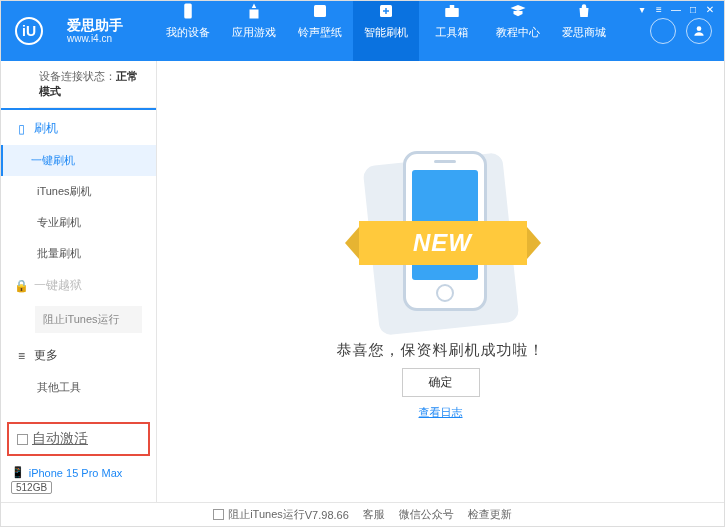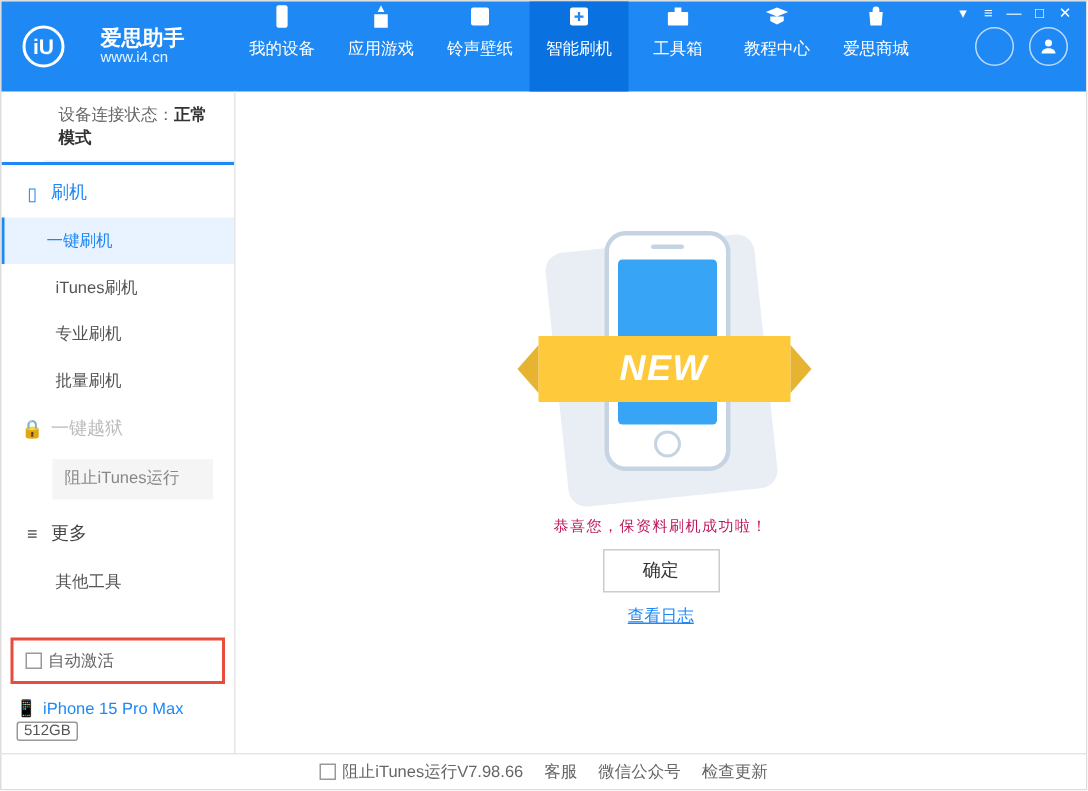--- a/index.html
+++ b/index.html
@@ -30,21 +30,21 @@
 .status-row { padding: 8px 10px; font-size: 11px; color: #666; border-bottom: 1px solid #eee; margin-left: 28px; }
 .status-row b { color: #333; }
 .menu { flex: 1; overflow: auto; }
 .section-head { display: flex; align-items: center; gap: 6px; padding: 8px 14px; color: #444; font-size: 12px; cursor: pointer; }
 .section-head.top { border-top: 2px solid #1e88f5; color: #1e88f5; font-weight: 500; padding-top: 10px; }
 .section-head.locked { color: #bbb; }
 .menu-icon { width: 13px; display: inline-flex; justify-content: center; }
 .sub-item { padding: 8px 14px 8px 36px; color: #555; font-size: 11px; cursor: pointer; }
 .sub-item.active { background: #e9f3ff; color: #1e88f5; border-left: 2px solid #1e88f5; padding-left: 28px; }
 .sub-box { margin: 4px 14px 6px 34px; background: #f5f5f5; padding: 6px 8px; font-size: 11px; color: #888; line-height: 1.4; }
-.check-row { border: 2px solid #e74c3c; margin: 4px 6px; padding: 6px 8px; display: flex; gap: 26px; font-size: 11px; color: #666; }
+.check-row { border: 2px solid #e74c3c; margin: 4px 6px; padding: 6px 8px; display: flex; gap: 26px; font-size: 14px; color: #666; text-decoration: underline; }
 .chk { display: flex; align-items: center; gap: 4px; cursor: pointer; }
 .chk.disabled { color: #ccc; }
 .chkbox { width: 11px; height: 11px; border: 1px solid #999; background: #fff; }
 .chk.disabled .chkbox { border-color: #ddd; }
 .device-info { padding: 6px 10px 8px; font-size: 11px; }
 .device-info .name { color: #1e88f5; font-weight: 500; display: flex; align-items: center; gap: 4px; }
 .badge { display: inline-block; border: 1px solid #999; border-radius: 2px; padding: 0 4px; font-size: 10px; color: #555; margin-top: 2px; }
 .device-info .type { color: #aaa; margin-top: 2px; }
 
 
@@ -52,21 +52,21 @@
 .illustration { width: 160px; height: 190px; position: relative; }
 .shadow-bg { position: absolute; left: 10px; top: 16px; width: 140px; height: 170px; background: #e8eef4; border-radius: 12px; transform: rotate(-6deg); }
 .phone { position: absolute; left: 42px; top: 8px; width: 84px; height: 160px; background: #fff; border: 3px solid #c5d3e2; border-radius: 14px; }
 .phone::before { content: ""; position: absolute; top: 6px; left: 50%; transform: translateX(-50%); width: 22px; height: 3px; background: #c5d3e2; border-radius: 2px; }
 .phone::after { content: ""; position: absolute; bottom: 6px; left: 50%; transform: translateX(-50%); width: 14px; height: 14px; border: 2px solid #c5d3e2; border-radius: 50%; }
 .screen { position: absolute; top: 16px; left: 6px; right: 6px; bottom: 28px; background: #38a4f5; border-radius: 3px; }
 .ribbon { position: absolute; top: 78px; left: -2px; width: 168px; height: 44px; background: #ffc93c; display: flex; align-items: center; justify-content: center; font-weight: 900; font-style: italic; font-size: 24px; color: #fff; letter-spacing: 1px; }
 .ribbon::before, .ribbon::after { content: ""; position: absolute; width: 0; height: 0; border-style: solid; }
 .ribbon::before { left: -14px; top: 6px; border-width: 16px 14px 16px 0; border-color: transparent #e6b432 transparent transparent; }
 .ribbon::after { right: -14px; top: 6px; border-width: 16px 0 16px 14px; border-color: transparent transparent transparent #e6b432; }
-.msg { font-size: 10px; color: #be185d; letter-spacing: 1px; }
+.msg { font-size: 15px; color: #404040; letter-spacing: 1px; }
 .ok-btn { border: 1px solid #ccc; background: #fff; padding: 5px 26px; font-size: 12px; color: #333; cursor: pointer; }
 .link { color: #1e88f5; font-size: 11px; cursor: pointer; text-decoration: underline; }
 
 
 .footer { height: 24px; border-top: 1px solid #e5e5e5; display: flex; align-items: center; justify-content: center; padding: 0 10px; font-size: 11px; color: #666; }
 .footer .left { display: flex; align-items: center; gap: 6px; }
 .footer .right { display: flex; align-items: center; gap: 14px; }
 .footer .right span { cursor: pointer; }
 </style>
 </head>

